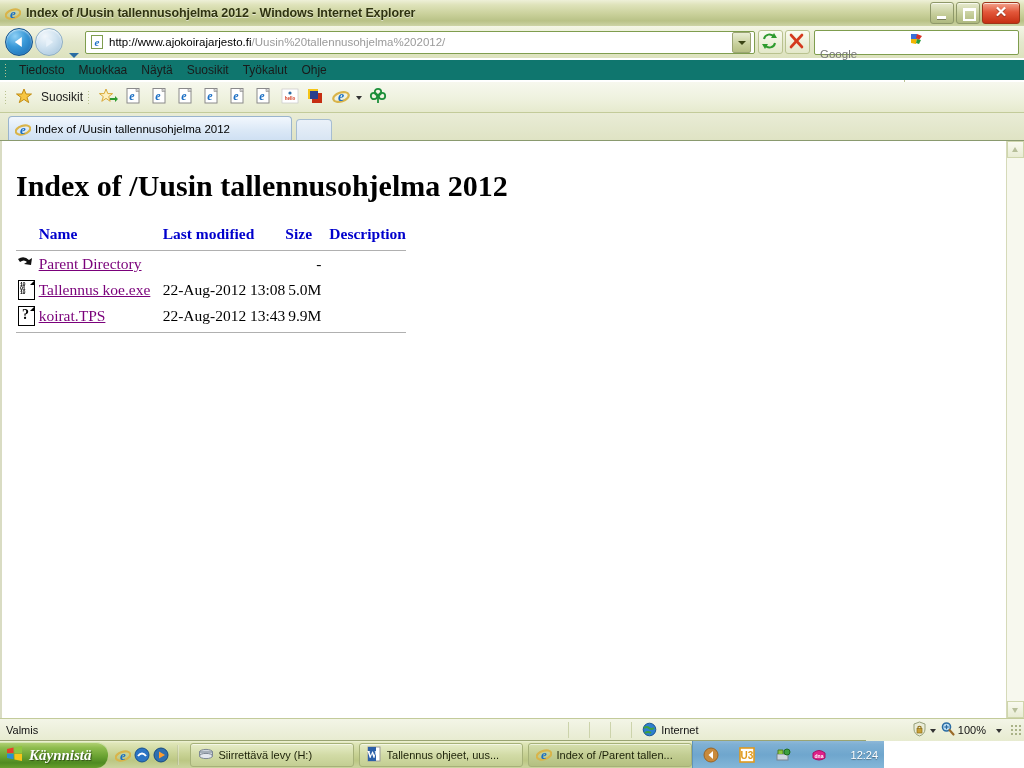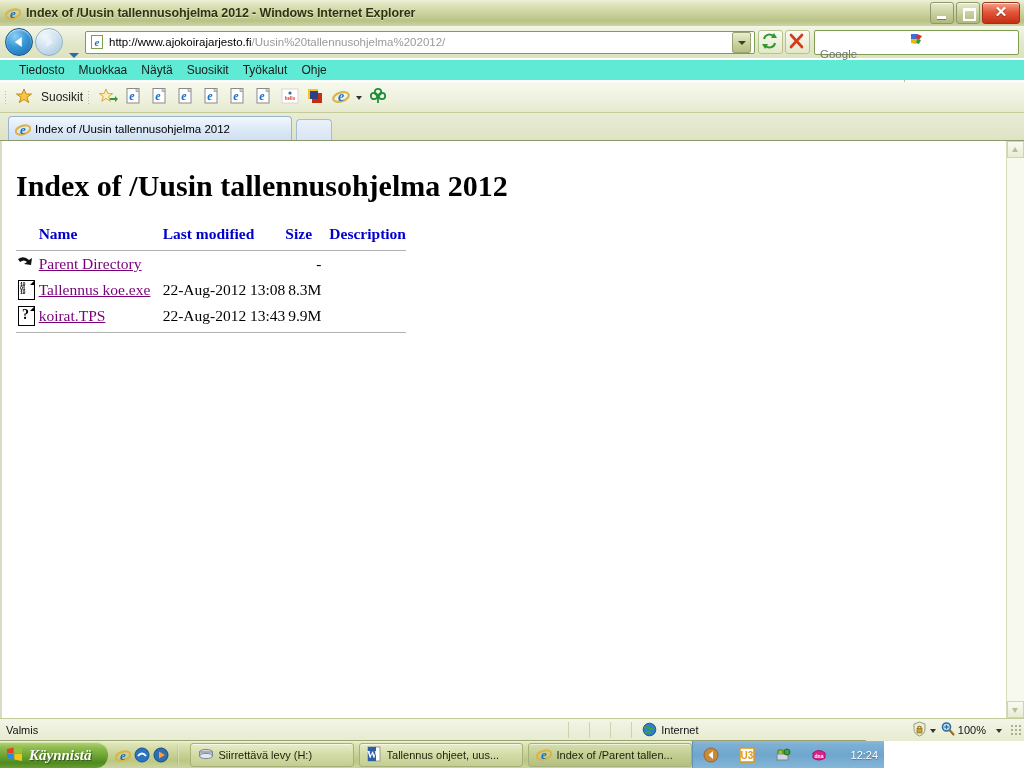--- a/index.html
+++ b/index.html
@@ -116,21 +116,21 @@
   .search-dd::after {
     content: ""; position: absolute; left: 4px; top: 9px;
     border-left: 3.5px solid transparent; border-right: 3.5px solid transparent;
     border-top: 4px solid #233;
   }
   .search-wrap { display: flex; align-items: center; height: 23px; border: 1px solid #7f9d4e; border-radius: 2px; background:#fff; margin-left: 2px; margin-right: 5px; flex-direction: column; }
 
   
   .menubar {
     position: absolute; left: 0; top: 60px; width: 1024px; height: 20px;
-    background: #5eead4; display: flex; align-items: center;
+    background: #0f766e; display: flex; align-items: center;
   }
   .grip { width: 3px; height: 14px; margin: 0 5px 0 4px;
     background-image: radial-gradient(circle, #b9c28f 1px, transparent 1px);
     background-size: 3px 3px; flex: none; }
   .menu-item {
     font-size: 12px; color: #1a1a1a; padding: 2px 7px; white-space: nowrap;
   }
 
   
   .favbar {
@@ -556,21 +556,21 @@
             <td class="cell-icon">
               <span class="ic">
                 <span class="ic-doc"></span>
                 <span class="ic-binary-rows">10<br>01<br>10</span>
               </span>
             </td>
             <td class="cell-name">
               <span class="file-link" style="text-decoration:underline">Tallennus  koe.exe</span>
             </td>
             <td class="cell-mod">22-Aug-2012 13:08</td>
-            <td class="cell-size" style="text-align:right;padding-right:8px;">8.3M</td>
+            <td class="cell-size" style="text-align:right;padding-right:8px;">5.0M</td>
             <td></td>
           </tr>
 
           <tr style="height:26px;">
             <td class="cell-icon">
               <span class="ic">
                 <span class="ic-doc"></span>
                 <span class="ic-qmark">?</span>
               </span>
             </td>

